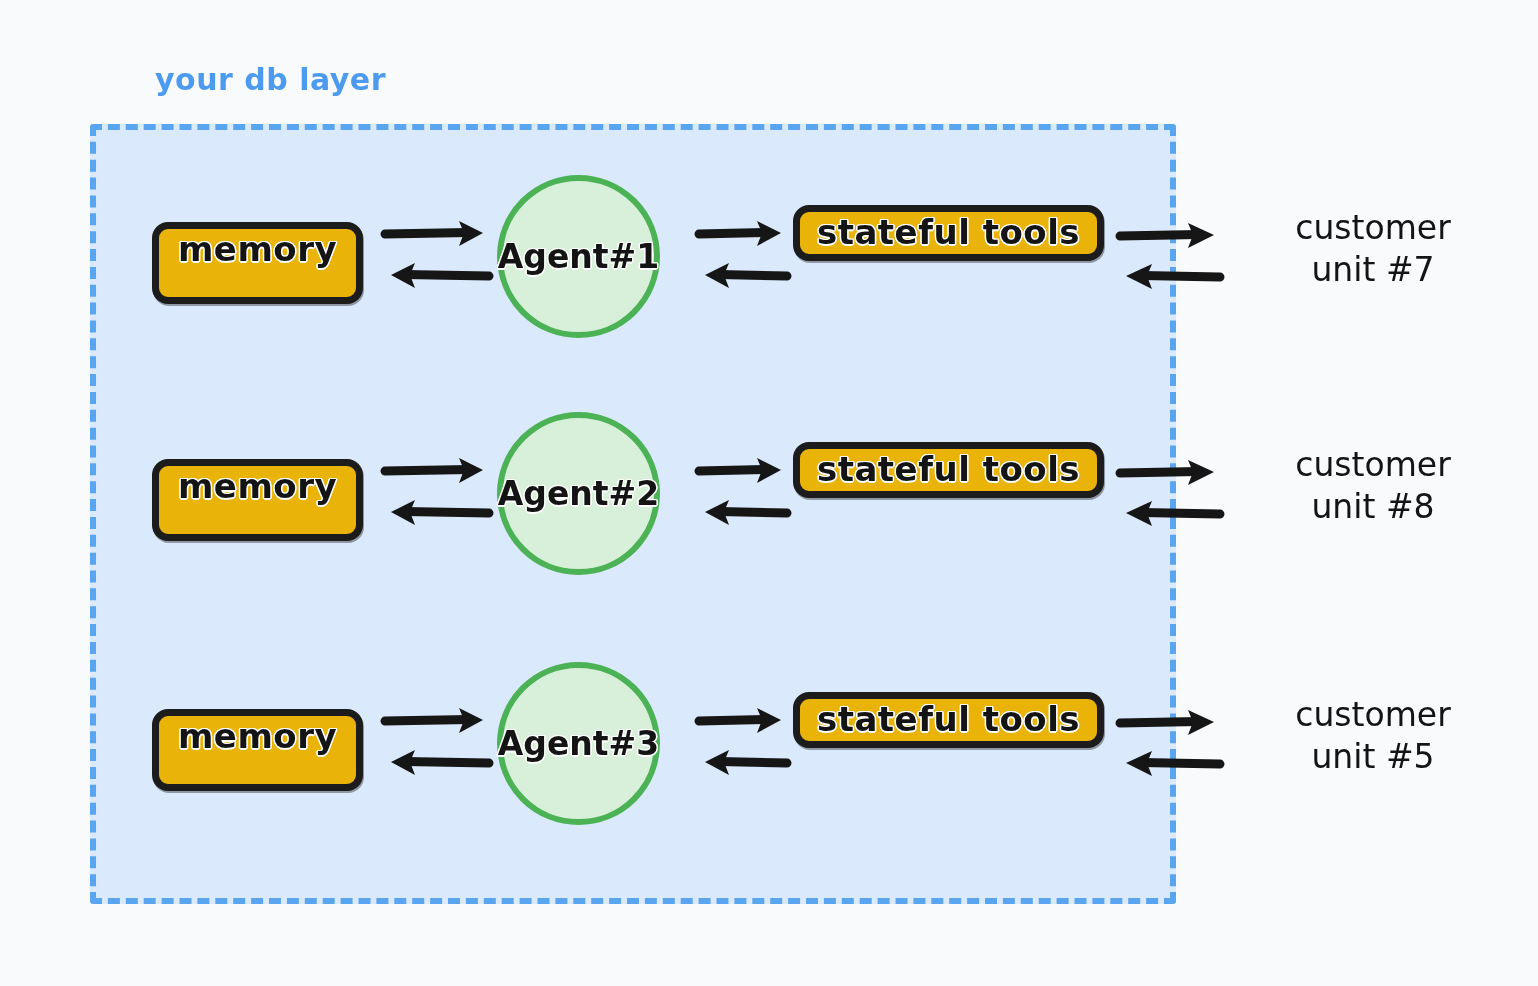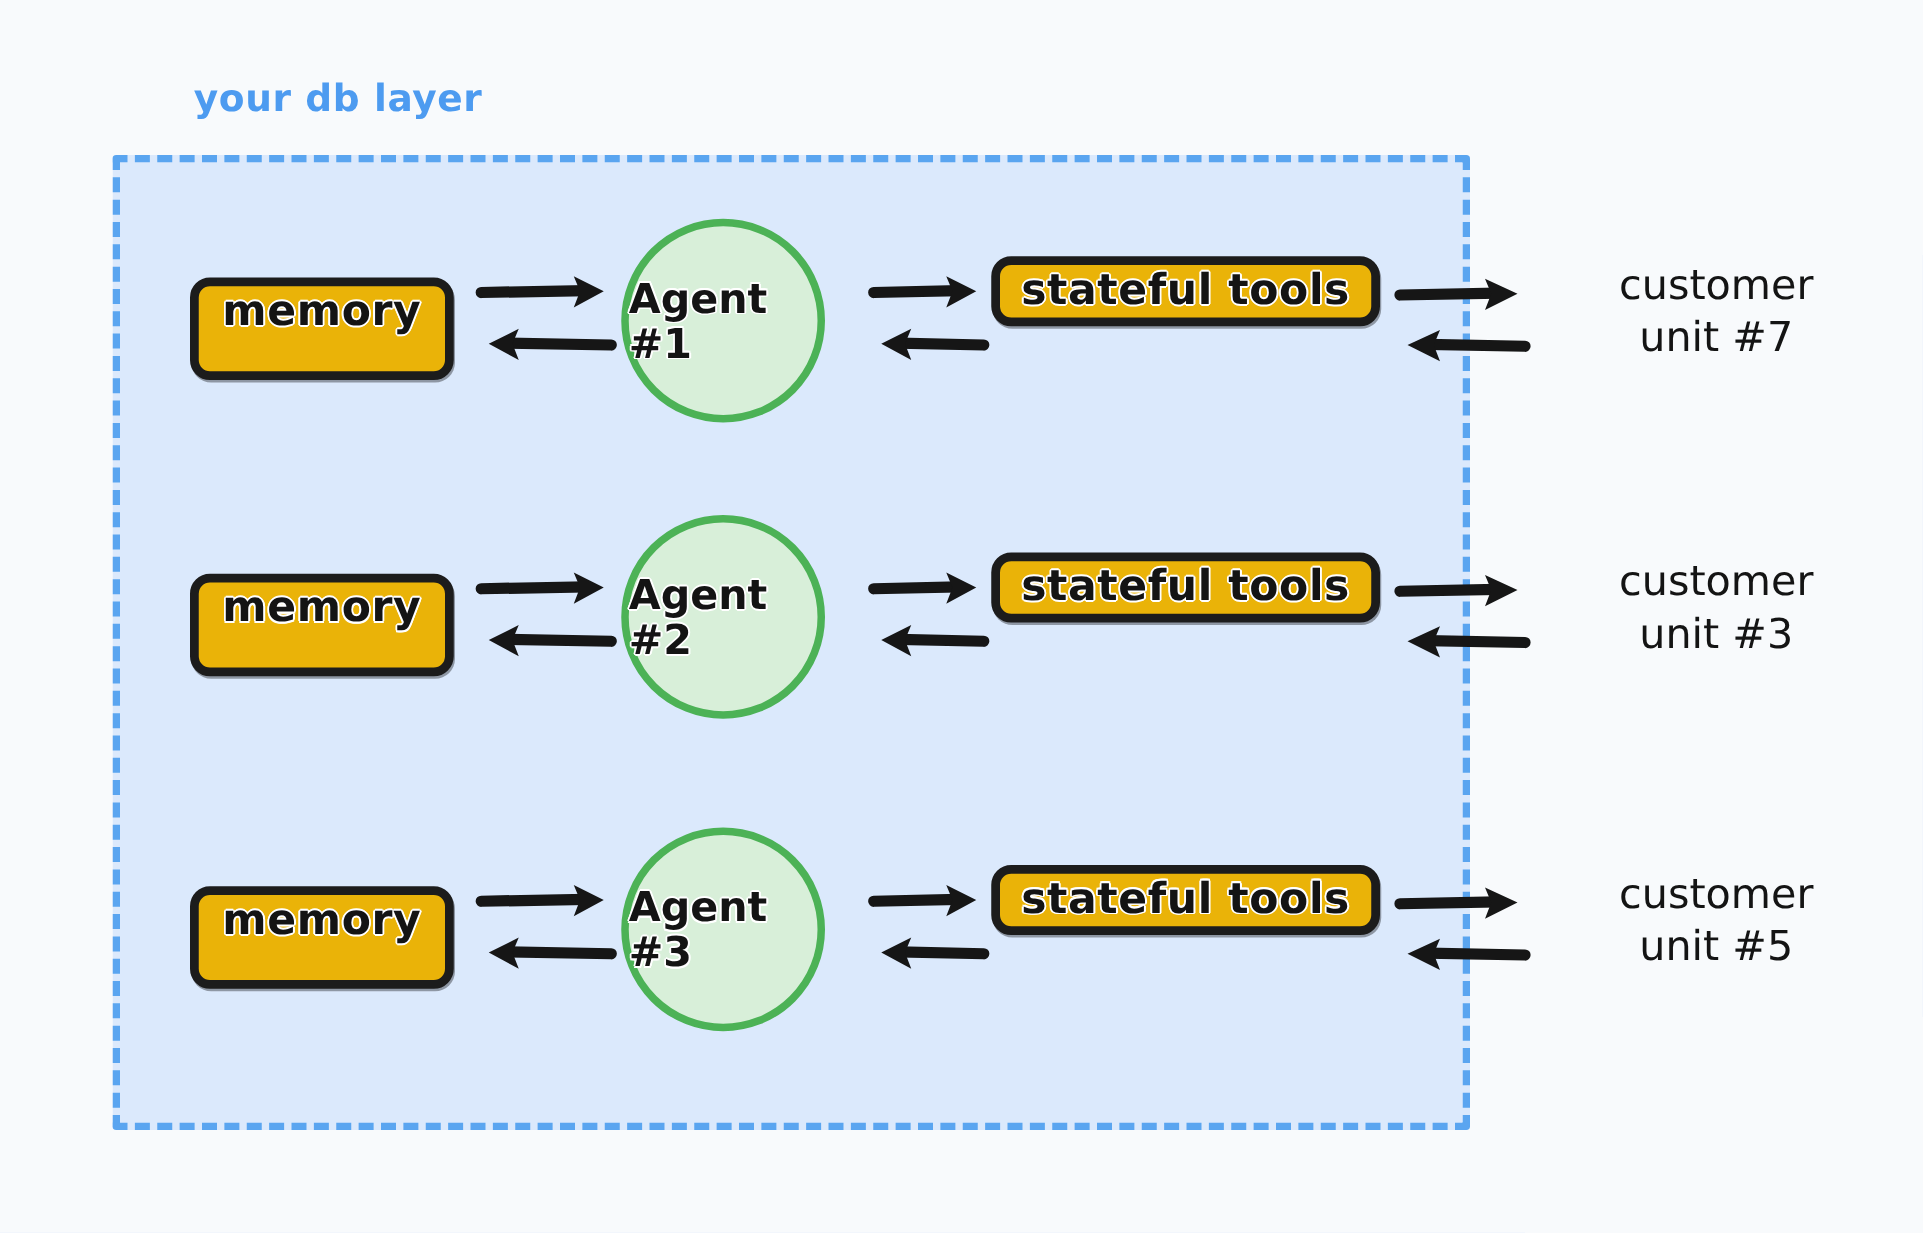--- a/index.html
+++ b/index.html
@@ -97,21 +97,22 @@
     position: absolute;
     left: 497px;
     top: 0px;
     width: 163px;
     height: 163px;
     box-sizing: border-box;
     background: #d8efd9;
     border: 6px solid #4cb256;
     border-radius: 50%;
     display: flex;
-    flex-direction: column;
+    flex-direction: row;
+    align-items: center;
     justify-content: center;
     line-height: 1.08;
   }
   .agent-circle .agent-line {
     font-family: "DejaVu Sans", sans-serif;
     font-weight: 700;
     font-size: 33px;
     color: #141414;
     text-shadow:
        1.5px 0 0 #ffffff, -1.5px 0 0 #ffffff,
@@ -265,21 +266,21 @@
         </g>
         <g>
           <path d="M102 72 L24 70.5" stroke="#161616" stroke-width="9" stroke-linecap="round" fill="none"></path>
           <path d="M34 59 L8 71 L34 84 L29 71 Z" fill="#161616"></path>
         </g>
       </svg>
     </div>
 
     <div class="customer-label cust-1">
       <div>customer</div>
-      <div>unit #3</div>
+      <div>unit #8</div>
     </div>
   </div>
 
   <div class="row row-2">
 
     <div class="node-box memory-box">
       <span class="node-label">memory</span>
     </div>
 
     <div class="arrow-pair arrows-mem-agent">

